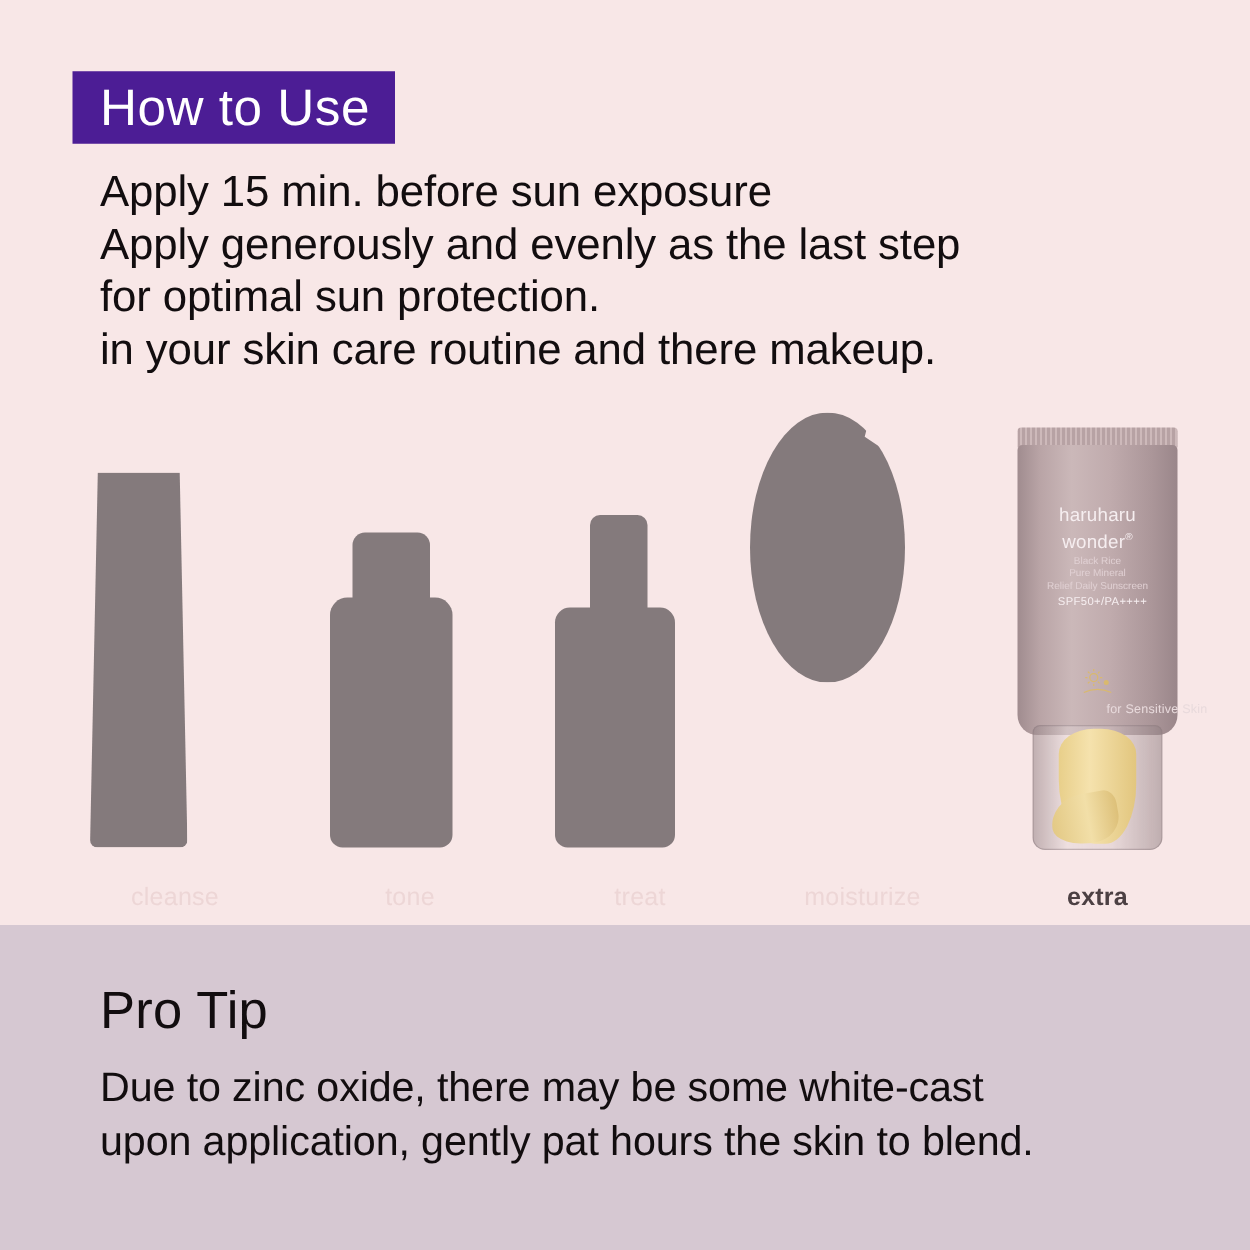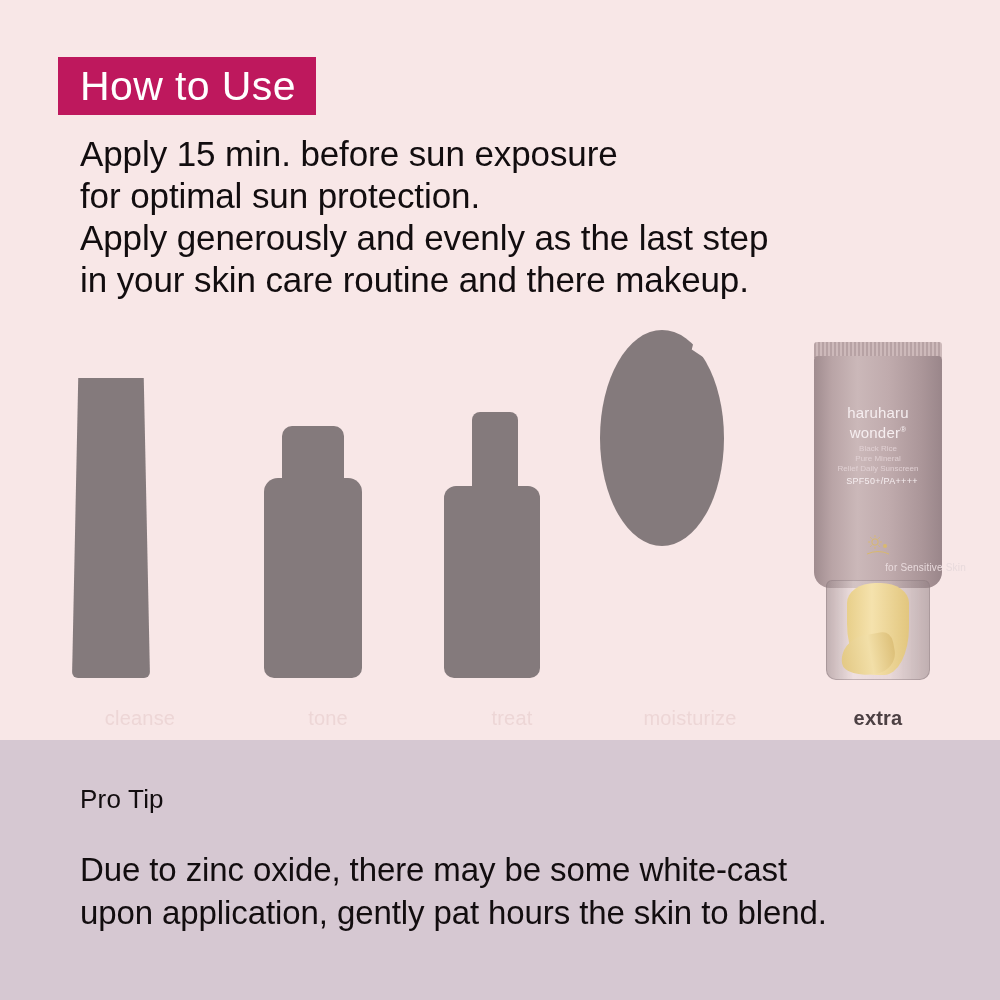--- a/index.html
+++ b/index.html
@@ -27,21 +27,21 @@
     height: 740px;
     background: #f8e7e7;
   }
 
   .title-banner {
     position: absolute;
     left: 58px;
     top: 57px;
     height: 58px;
     padding: 0 20px 0 22px;
-    background: #be185d;
+    background: #4c1d95;
     display: flex;
     align-items: center;
   }
   .title-banner span {
     color: #ffffff;
     font-size: 41px;
     letter-spacing: 0.4px;
     line-height: 1;
     white-space: nowrap;
   }
@@ -305,21 +305,21 @@
     top: 740px;
     width: 1000px;
     height: 260px;
     background: #d6c8d2;
   }
   .protip-title {
     position: absolute;
     left: 80px;
     top: 44px;
     color: #120d0f;
-    font-size: 26px;
+    font-size: 42px;
     letter-spacing: 0.2px;
   }
   .protip-body {
     position: absolute;
     left: 80px;
     top: 108px;
     width: 860px;
   }
   .protip-body p {
     margin: 0;
@@ -336,22 +336,22 @@
 <div class="page">
 
   <div class="panel-top">
 
     <div class="title-banner">
       <span>How to Use</span>
     </div>
 
     <div class="instructions">
       <p>Apply 15 min. before sun exposure</p>
+      <p>Apply generously and evenly as the last step</p>
       <p>for optimal sun protection.</p>
-      <p>Apply generously and evenly as the last step</p>
       <p>in your skin care routine and there makeup.</p>
     </div>
 
     <div class="steps">
 
       <div class="step step-1">
         <div class="step-art">
           <div class="sil sil-cleanse"></div>
         </div>
         <div class="step-label">cleanse</div>

